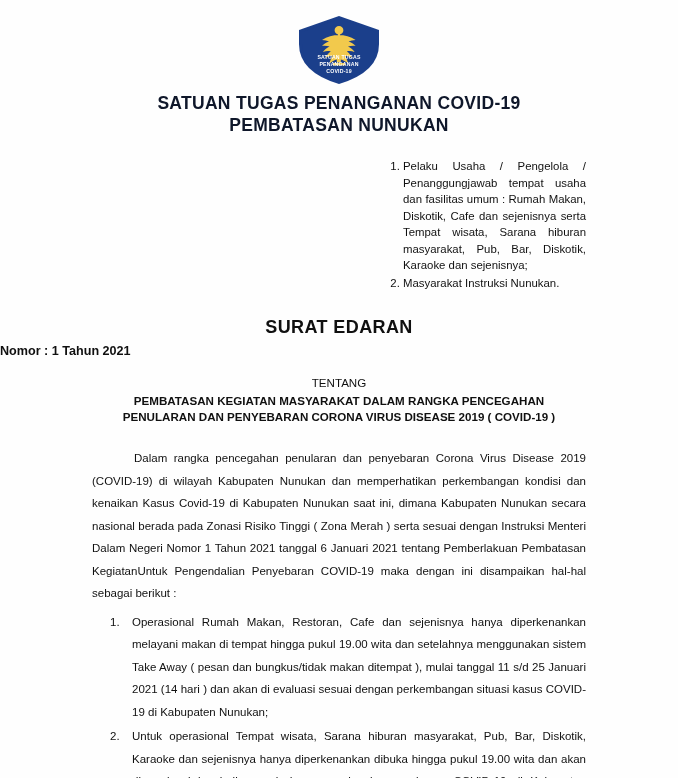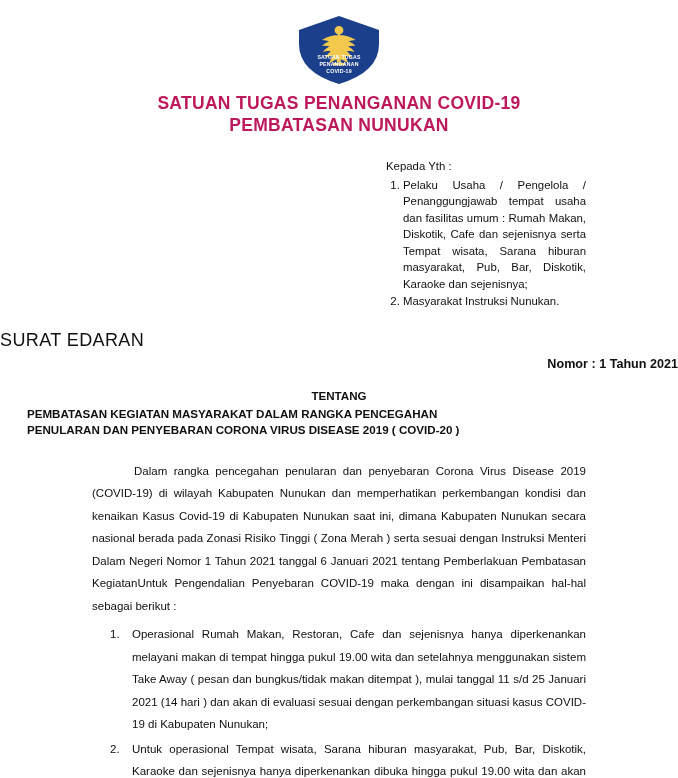--- a/index.html
+++ b/index.html
@@ -52,21 +52,21 @@
     line-height: 7px;
     font-weight: bold;
   }
 
   
   .org-title {
     text-align: center;
     font-weight: bold;
     font-size: 17.5px;
     letter-spacing: 0.3px;
-    color: #be185d;
+    color: #0f172a;
     margin-top: 6px;
     line-height: 22px;
   }
   .org-title .line2 {
     display: block;
   }
 
   
   .addressee {
     margin-top: 22px;
@@ -83,43 +83,44 @@
     padding-left: 17px;
     list-style-type: decimal;
   }
   .addressee ol li {
     text-align: justify;
     margin-bottom: 1px;
   }
 
   
   .letter-title {
-    margin-top: 20px;
-    font-weight: normal;
+    text-align: center;
+    margin-top: 26px;
+    font-weight: bold;
     font-size: 18px;
     letter-spacing: 0.4px;
   }
   .letter-number {
-    text-align: right;
+    text-align: left;
     margin-top: 6px;
     font-weight: bold;
     font-size: 12.6px;
   }
   .tentang {
     text-align: center;
     margin-top: 18px;
-    font-weight: bold;
+    font-weight: normal;
     font-size: 11.6px;
   }
   .subject {
+    text-align: center;
     margin-top: 4px;
     font-weight: bold;
     font-size: 11.6px;
     line-height: 16px;
-    padding-left: 27px;
   }
   .subject span { display: block; }
 
   
   .body-text {
     margin: 22px 92px 0 92px;
     font-size: 11.5px;
     line-height: 22.5px;
     text-align: justify;
   }
@@ -170,33 +171,32 @@
       </div>
     </div>
   </div>
 
   <div class="org-title">
     <span>SATUAN TUGAS PENANGANAN COVID-19</span>
     <span class="line2">PEMBATASAN NUNUKAN</span>
   </div>
 
   <div class="addressee">
-    <div class="kepada">Kepada Yth :</div>
     <ol>
       <li>Pelaku Usaha / Pengelola / Penanggungjawab tempat usaha dan fasilitas umum : Rumah Makan, Diskotik, Cafe dan sejenisnya serta Tempat wisata, Sarana hiburan masyarakat, Pub, Bar, Diskotik, Karaoke dan sejenisnya;</li>
       <li>Masyarakat Instruksi Nunukan.</li>
     </ol>
   </div>
 
   <div class="letter-title">SURAT EDARAN</div>
   <div class="letter-number">Nomor :  1 Tahun 2021</div>
   <div class="tentang">TENTANG</div>
   <div class="subject">
     <span>PEMBATASAN KEGIATAN MASYARAKAT DALAM RANGKA PENCEGAHAN</span>
-    <span>PENULARAN DAN PENYEBARAN CORONA VIRUS DISEASE 2019 ( COVID-20 )</span>
+    <span>PENULARAN DAN PENYEBARAN CORONA VIRUS DISEASE 2019 ( COVID-19 )</span>
   </div>
 
   <div class="body-text">
     <p>Dalam rangka pencegahan penularan dan penyebaran Corona Virus Disease 2019 (COVID-19) di wilayah Kabupaten Nunukan dan memperhatikan perkembangan kondisi dan kenaikan Kasus Covid-19 di Kabupaten Nunukan saat ini, dimana Kabupaten Nunukan secara nasional berada pada Zonasi Risiko Tinggi ( Zona Merah ) serta sesuai dengan Instruksi Menteri Dalam Negeri Nomor 1 Tahun 2021 tanggal 6 Januari 2021 tentang Pemberlakuan Pembatasan KegiatanUntuk Pengendalian Penyebaran COVID-19 maka dengan ini disampaikan hal-hal sebagai berikut :</p>
   </div>
 
   <ol class="body-list">
     <li>
       <span class="num">1.</span>
       <span>Operasional Rumah Makan, Restoran, Cafe dan sejenisnya hanya diperkenankan melayani makan di tempat hingga pukul 19.00 wita dan setelahnya menggunakan sistem Take Away ( pesan dan bungkus/tidak makan ditempat ), mulai tanggal 11 s/d 25 Januari 2021 (14 hari ) dan akan di evaluasi sesuai dengan perkembangan situasi kasus COVID-19 di Kabupaten Nunukan;</span>

